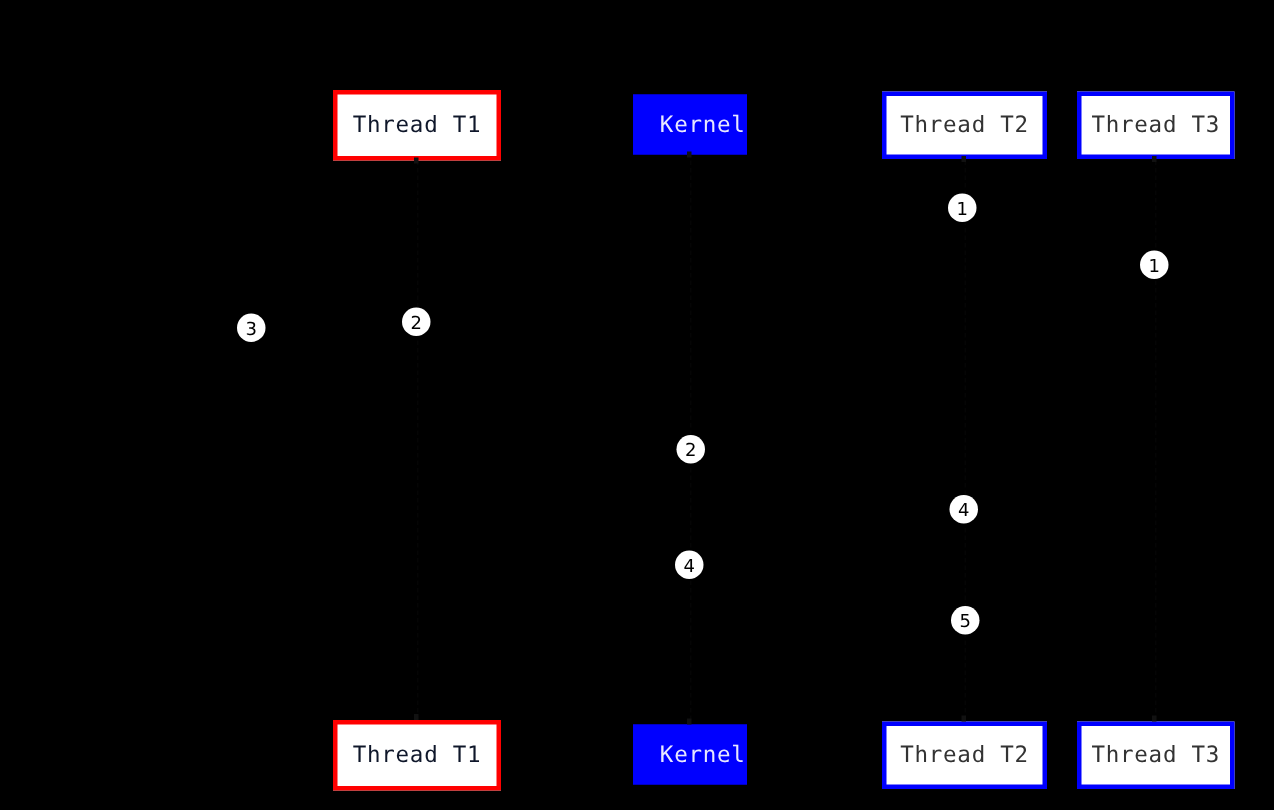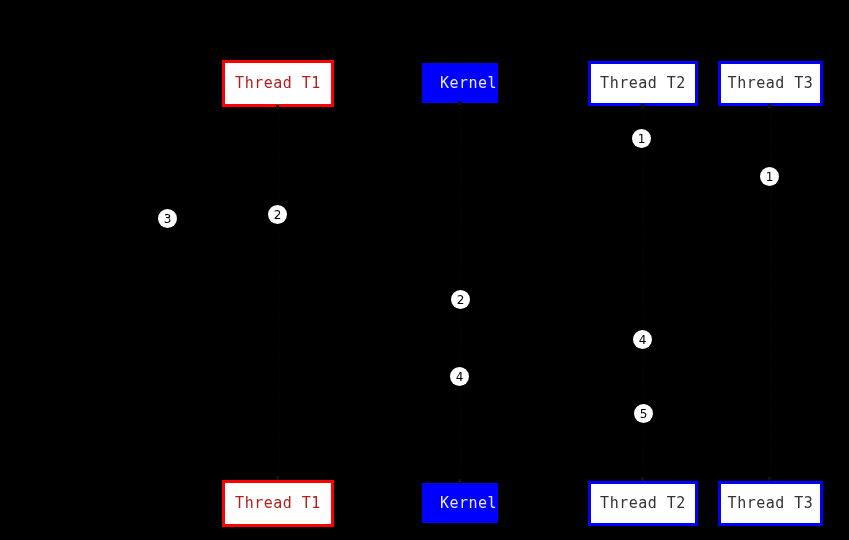--- a/index.html
+++ b/index.html
@@ -33,21 +33,21 @@
     justify-content: center;
     font-family: "DejaVu Sans Mono", monospace;
     font-size: 15px;
     letter-spacing: 0.5px;
     white-space: nowrap;
     line-height: 1;
   }
   .participant.style-outline-red {
     background: #ffffff;
     border: 3px solid #ff0000;
-    color: #b91c1c;
+    color: #0f172a;
   }
   .participant.style-outline-blue {
     background: #ffffff;
     border: 3px solid #0000ff;
     color: #333333;
     text-align: right;
   }
   .participant.style-fill-blue {
     background: #0000ff;
     border: 1px solid #0000ff;

